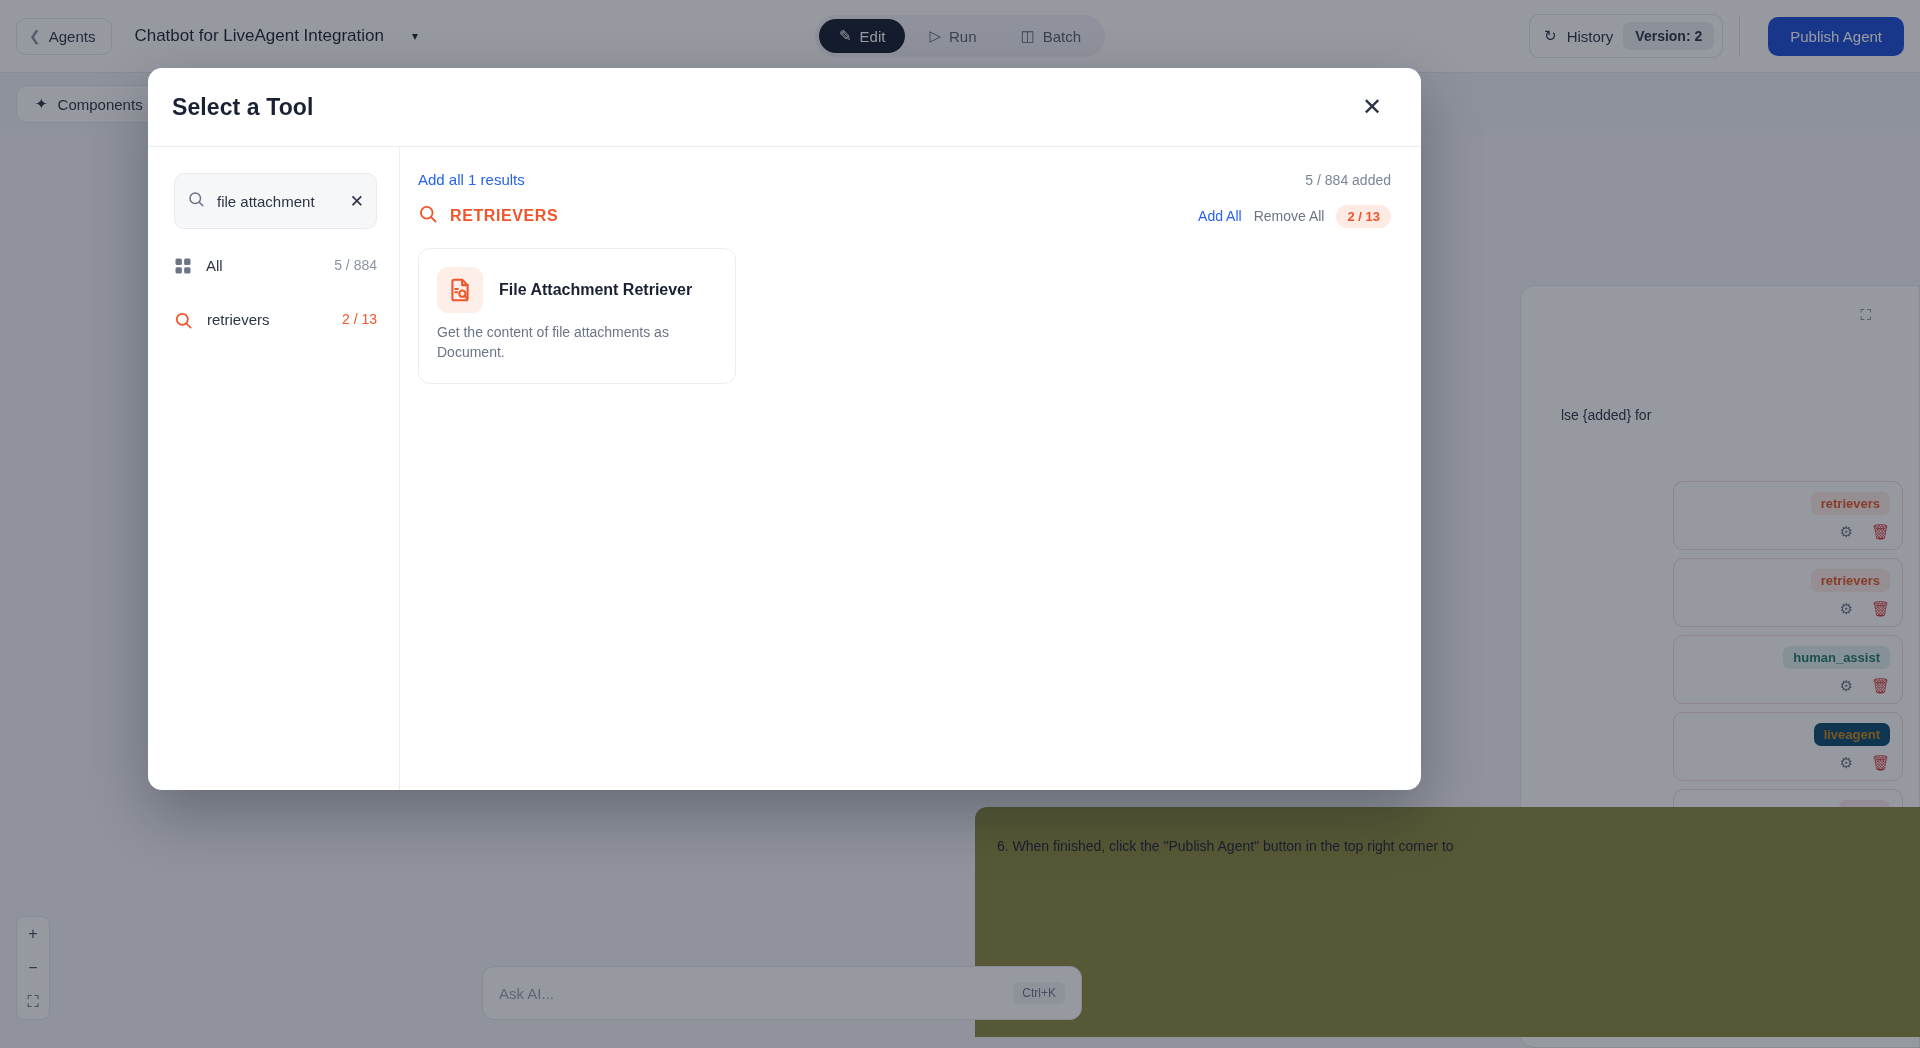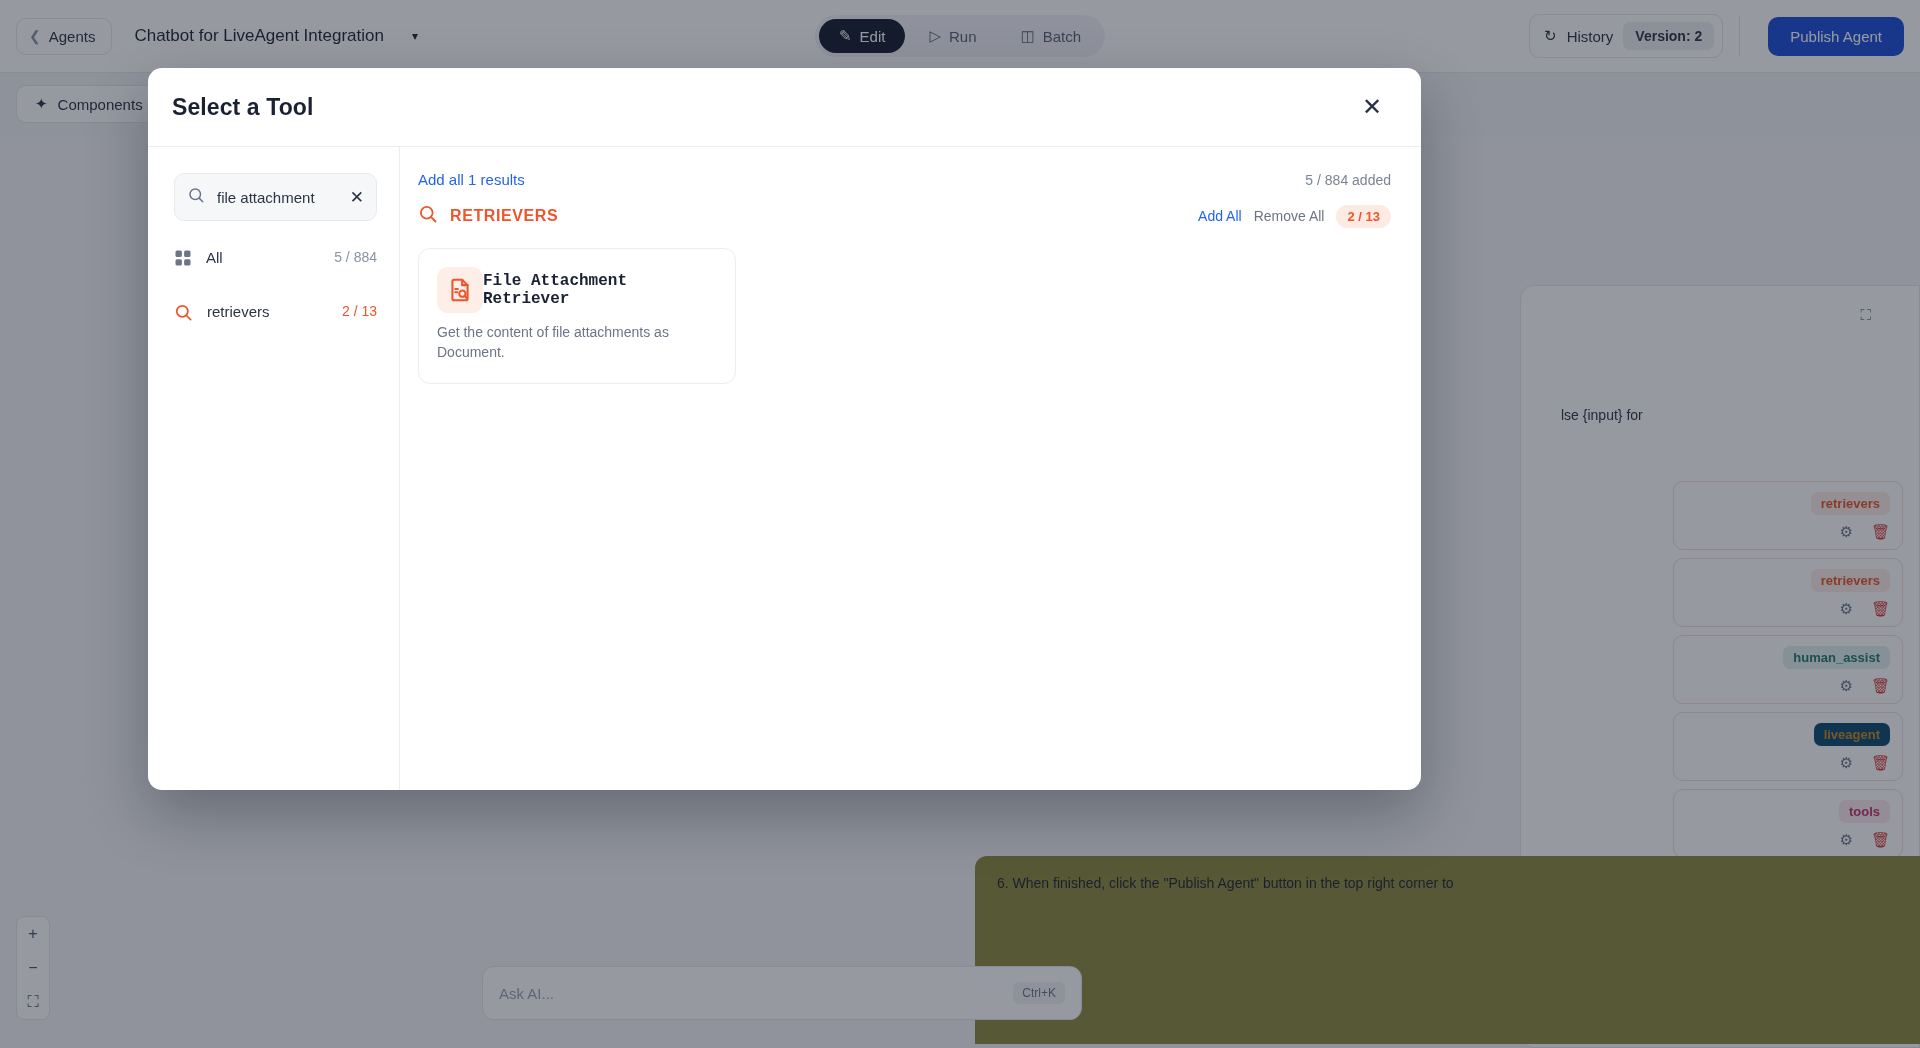--- a/index.html
+++ b/index.html
@@ -115,24 +115,24 @@
   }
   .tag-retrievers { background: #fdece5; color: #e2572a; }
   .tag-human { background: #e2f0ee; color: #1f7a6b; }
   .tag-liveagent { background: #0c4a6e; color: #c6881d; }
   .tag-tools { background: #fbe7ef; color: #c2316a; }
   .row-icons { margin-top: 8px; display: flex; justify-content: flex-end; gap: 18px; }
   .gear { color: #6c7487; font-size: 15px; }
   .trash { color: #d63a3a; font-size: 15px; }
 
   .note-card {
-    position: absolute; right: 0; bottom: 4px; left: 975px;
-    background: #8d8a3f; color: #1f2330; padding: 16px 22px;
+    position: absolute; right: 0; bottom: 11px; left: 975px;
+    background: #8d8a3f; color: #1f2330; padding: 28px 22px;
     font-size: 14px; line-height: 1.65; border-radius: 12px 0 0 0;
-    height: 188px;
+    height: 230px;
   }
 
   
   .dim {
     position: absolute; inset: 0;
     background: rgba(22, 28, 45, 0.45);
   }
 
   
   .modal {
@@ -156,21 +156,21 @@
   .modal-body { flex: 1; display: flex; min-height: 0; }
 
   
   .left-col {
     width: 252px; border-right: 1px solid #ebedf1;
     padding: 26px 22px 0 26px; flex-shrink: 0;
   }
   .search-box {
     display: flex; align-items: center; gap: 12px;
     background: #f6f7f9; border: 1px solid #e8eaef; border-radius: 10px;
-    height: 48px; padding: 0 12px;
+    height: 56px; padding: 0 12px;
   }
   .search-val { font-size: 15px; color: #2b3445; flex: 1; }
   .clear-x { font-size: 17px; color: #2b3445; }
 
   .cat-list { margin-top: 28px; }
   .cat-item {
     display: flex; align-items: flex-start; gap: 14px;
     height: 42px; font-size: 15px; color: #2b3445; margin-bottom: 12px;
   }
   .cat-label { flex: 1; }
@@ -194,21 +194,21 @@
   .count-pill {
     background: #fdeae2; color: #f0542a; border-radius: 999px;
     padding: 4px 11px; font-size: 13px; font-weight: bold;
   }
 
   .cards { margin-top: 20px; display: flex; flex-wrap: wrap; gap: 18px; }
   .tool-card {
     width: 318px; border: 1px solid #ebedf1; border-radius: 12px;
     padding: 18px 18px 20px; background: #fff;
   }
-  .tool-card-top { display: flex; align-items: center; gap: 0; font-family: Liberation Mono, monospace; }
+  .tool-card-top { display: flex; align-items: center; gap: 16px; }
   .tool-icon-box {
     width: 46px; height: 46px; border-radius: 11px; background: #fdeee7;
     display: flex; align-items: center; justify-content: center; flex-shrink: 0;
   }
   .tool-card-name { font-size: 16px; font-weight: bold; color: #1a2133; }
   .tool-card-desc { margin-top: 9px; font-size: 14px; color: #6c7487; line-height: 1.45; }
 </style>
 </head>
 <body>
 
@@ -255,21 +255,21 @@
     <div class="components-chip">
       <span>✦</span>
       <span>Components</span>
     </div>
   </div>
 
   <div class="canvas">
 
     <div class="node-panel">
       <div class="node-expand">⛶</div>
-      <div class="node-text">lse {input} for</div>
+      <div class="node-text">lse {added} for</div>
 
       <div class="tool-rows">
         <div class="tool-row">
           <span class="tool-tag tag-retrievers">retrievers</span>
           <div class="row-icons">
             <span class="gear">⚙</span>
             <span class="trash">🗑</span>
           </div>
         </div>
         <div class="tool-row">

